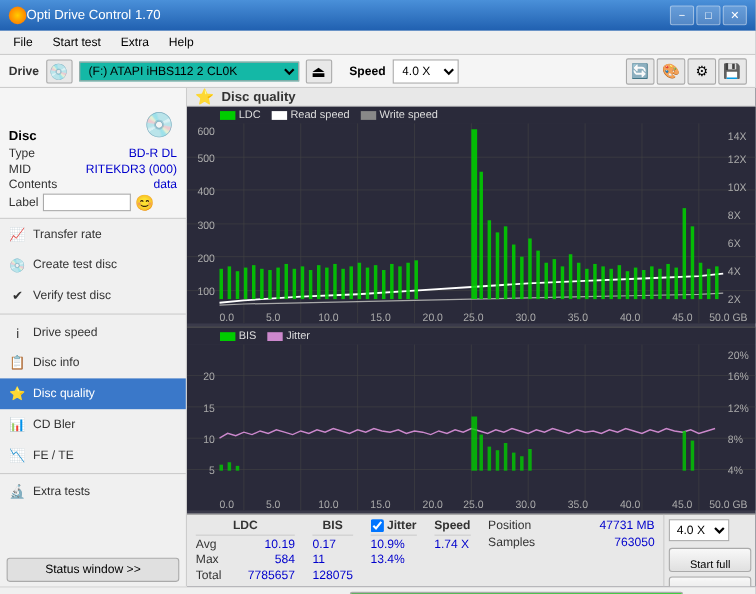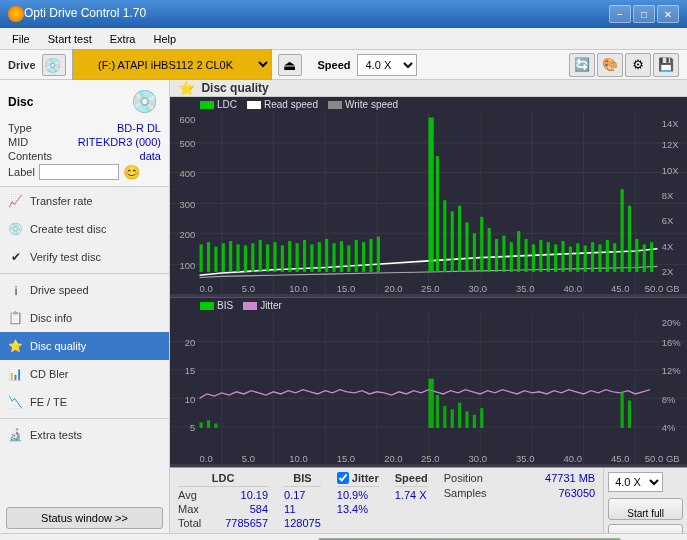--- a/index.html
+++ b/index.html
@@ -76,27 +76,26 @@
       align-items: center;
       padding: 0 8px;
       gap: 6px;
     }
     .drive-label {
       font-size: 11px;
       font-weight: bold;
       color: #333;
     }
     .drive-select {
-      height: 31px;
+      height: 18px;
       font-size: 11px;
       border: 1px solid #aaa;
-      background: #eab308;
+      background: #14b8a6;
       padding: 0 4px;
       min-width: 200px;
-      text-align: center;
     }
     .drive-icon-btn {
       width: 24px;
       height: 22px;
       background: #e8e8e8;
       border: 1px solid #aaa;
       border-radius: 2px;
       display: flex;
       align-items: center;
       justify-content: center;
@@ -127,23 +126,24 @@
       display: flex;
       flex-direction: column;
     }
     .disc-info {
       padding: 6px 8px;
       border-bottom: 1px solid #ccc;
       background: #f5f5f5;
     }
     .disc-info-header {
       display: flex;
-      align-items: center;
+      align-items: flex-end;
       justify-content: space-between;
       margin-bottom: 4px;
+      margin-top: 12px;
     }
     .disc-info-title {
       font-weight: bold;
       font-size: 12px;
     }
     .disc-row {
       display: flex;
       justify-content: space-between;
       margin-bottom: 2px;
       font-size: 11px;

